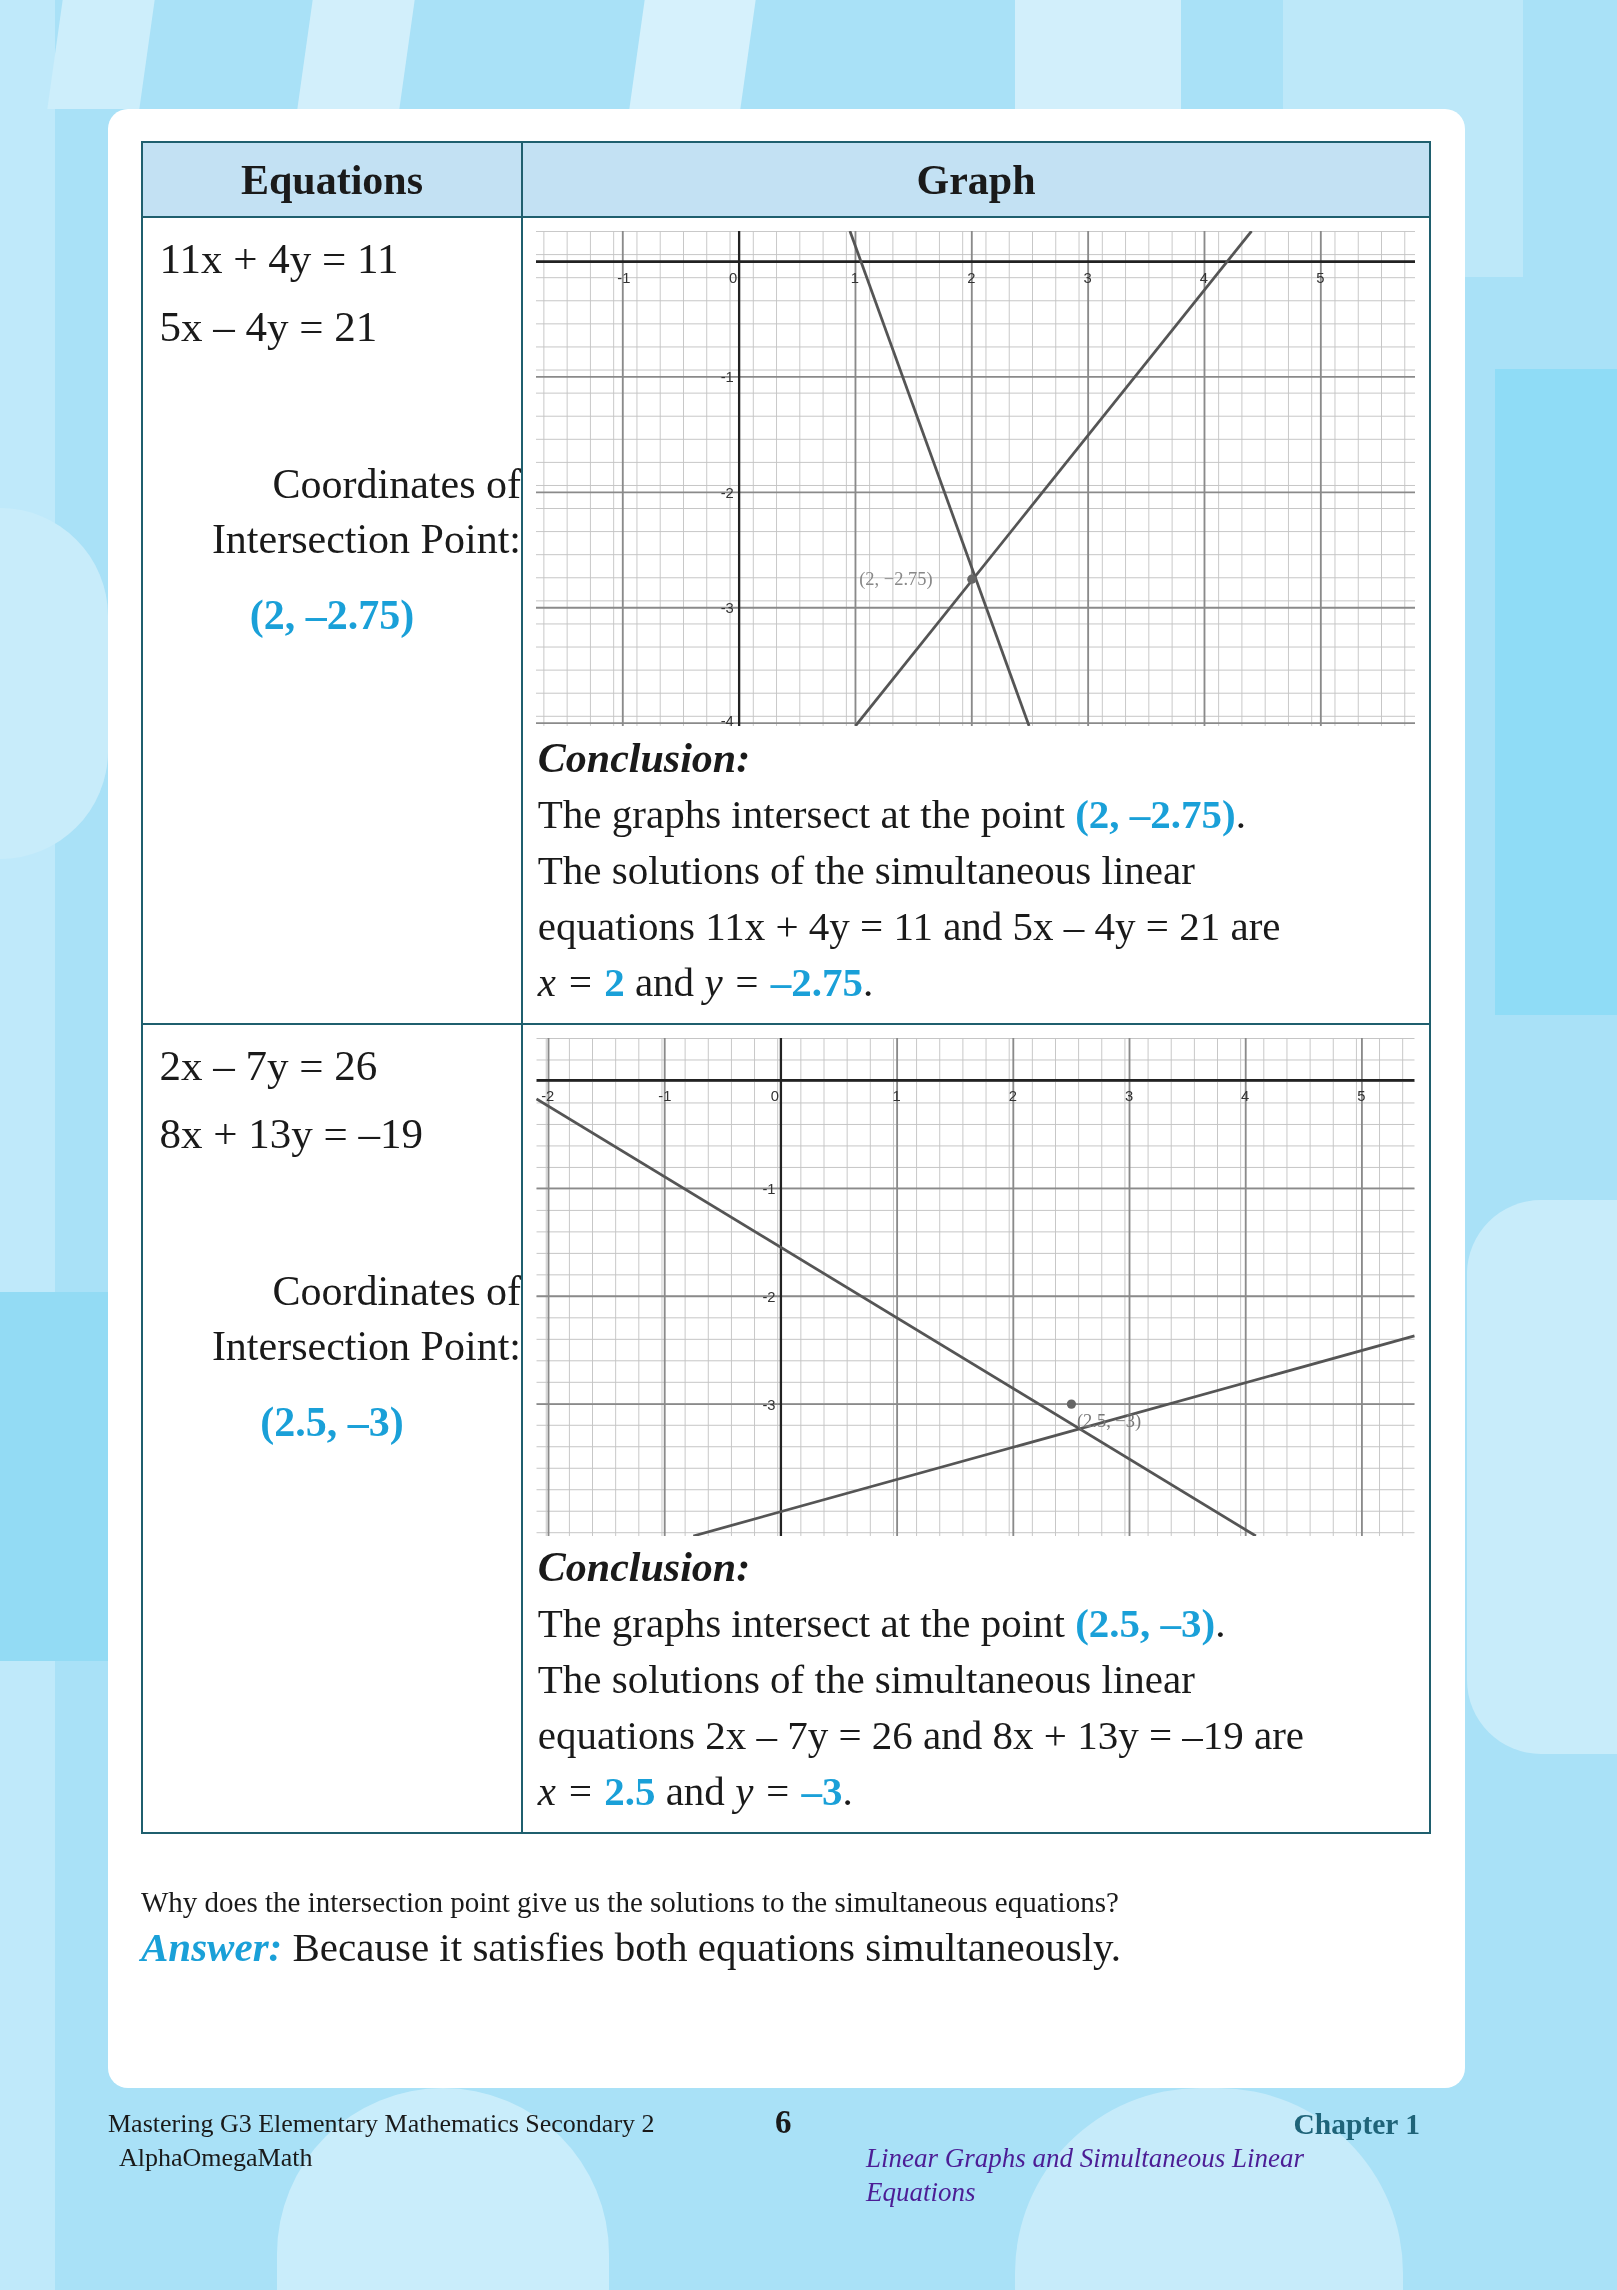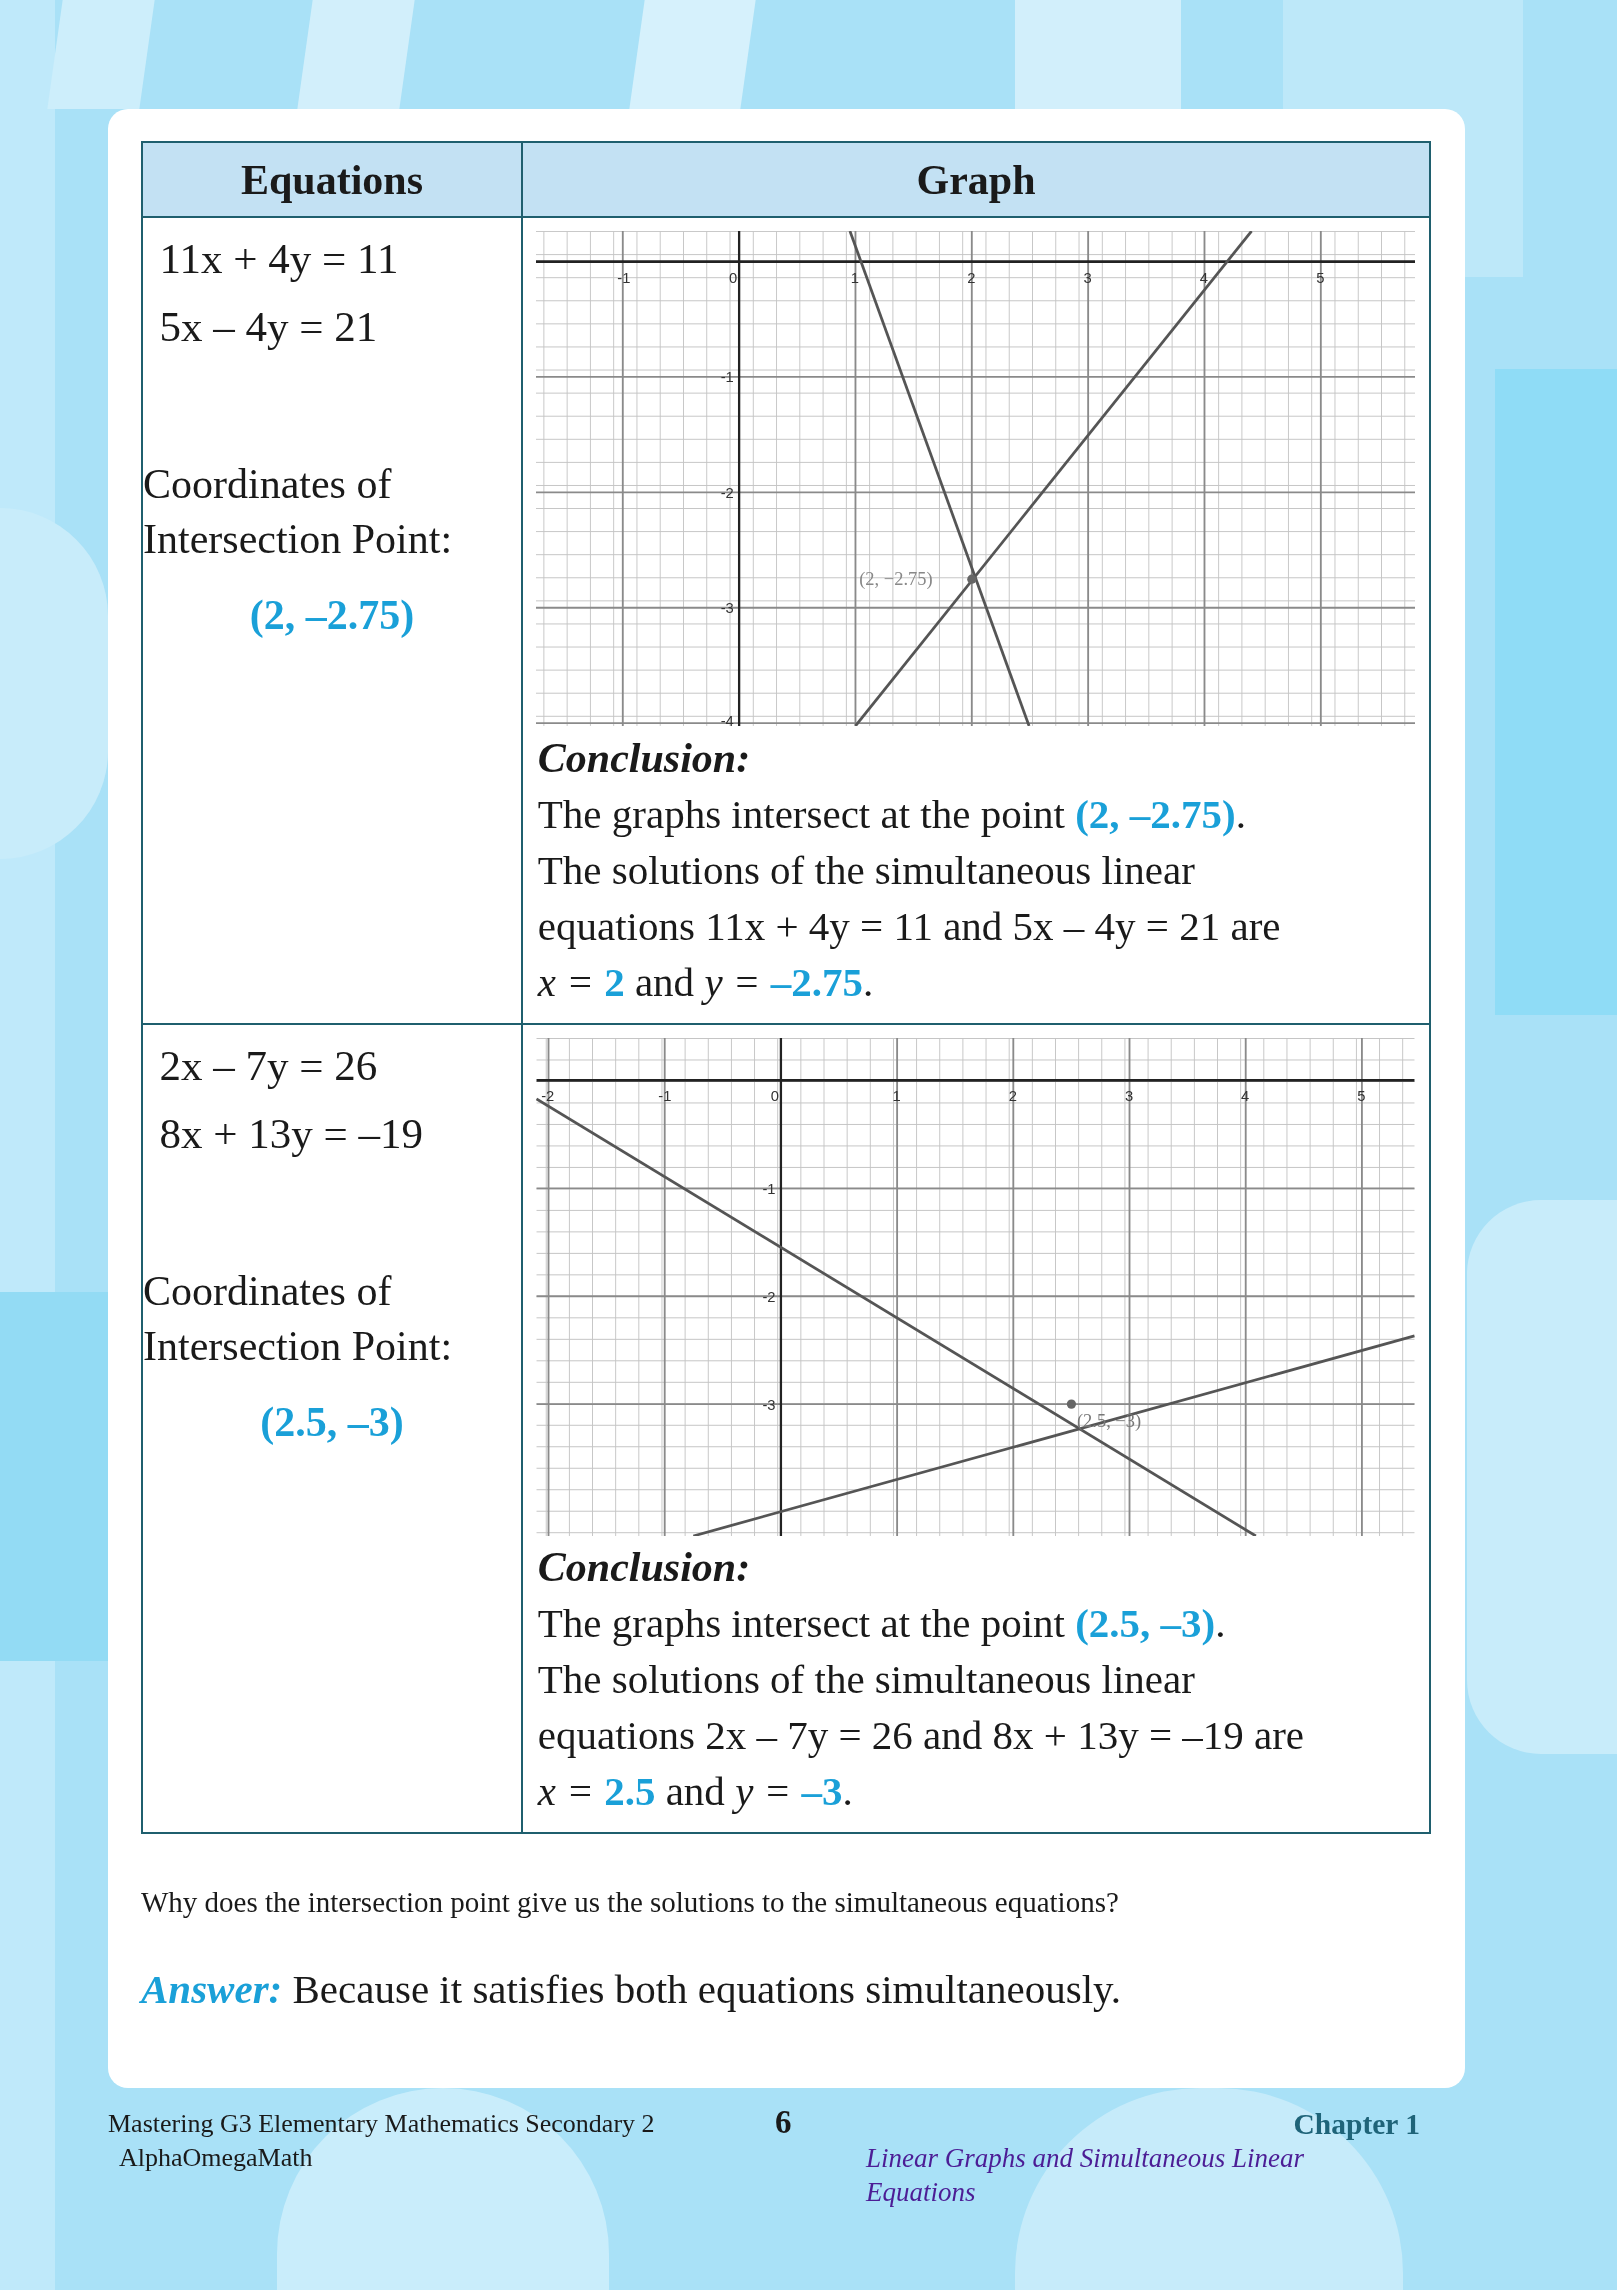--- a/index.html
+++ b/index.html
@@ -19,33 +19,33 @@
     border-collapse:collapse; border:2.8px solid #1f5f6e;padding-left:8px;
   }
   table.main th {
     background:#c3e1f3; height:73px; font-size:42px; font-weight:bold;
     border:2.8px solid #1f5f6e; text-align:center; padding:0;
   }
   table.main td { border:2.8px solid #1f5f6e; vertical-align:top; padding:0; }
   td.eq-cell { width:378px; }
   .eq { font-size:43px; line-height:68px; padding-left:16.6px; }
   .eq:first-child { margin-top:7.4px; }
-  .coord-label { font-size:42px; line-height:55px; text-align:left; margin-top:96px; }
+  .coord-label { font-size:42px; line-height:55px; text-align:right; margin-top:96px; }
   .coord-val { font-size:42px; font-weight:bold; color:#1aa0d8; text-align:center; margin-top:24px; }
   .graph-wrap { padding:13px 13px 0 13px; }
   .graph { display:block; }
   .conclusion { padding:3.7px 0 13px 14.8px; font-size:41px; line-height:56px; }
   .conclusion .ttl { font-style:italic; font-weight:bold; font-size:42px; }
   .hl { color:#1aa0d8; font-weight:bold; }
   i { font-style:italic; }
   .question {
     position:absolute; left:141px; top:1875px; width:1301px;
     font-size:29px; line-height:55px;
   }
-  .answer { position:absolute; left:141px; top:1962px; font-size:41px; line-height:55px; }
+  .answer { position:absolute; left:141px; top:1920px; font-size:41px; line-height:55px; }
   .answer .lbl { color:#1aa0d8; font-style:italic; font-weight:bold; }
   .footer-left { position:absolute; left:108px; top:2107px; font-size:26px; line-height:34px; }
   .footer-left .indent { padding-left:11px; }
   .page-num { position:absolute; left:775px; top:2104px; font-size:33px; font-weight:bold; }
   .footer-right { position:absolute; left:866px; top:2107px; font-size:28px; line-height:34px; color:#2a6f86; }
   .footer-right .chap { font-weight:bold; font-size:29.5px; color:#1f6479;text-align:right; }
   .footer-right .sub { font-style:italic; font-size:27px; color:#4c1d95; width:554px; }
 </style>
 </head>
 <body>

